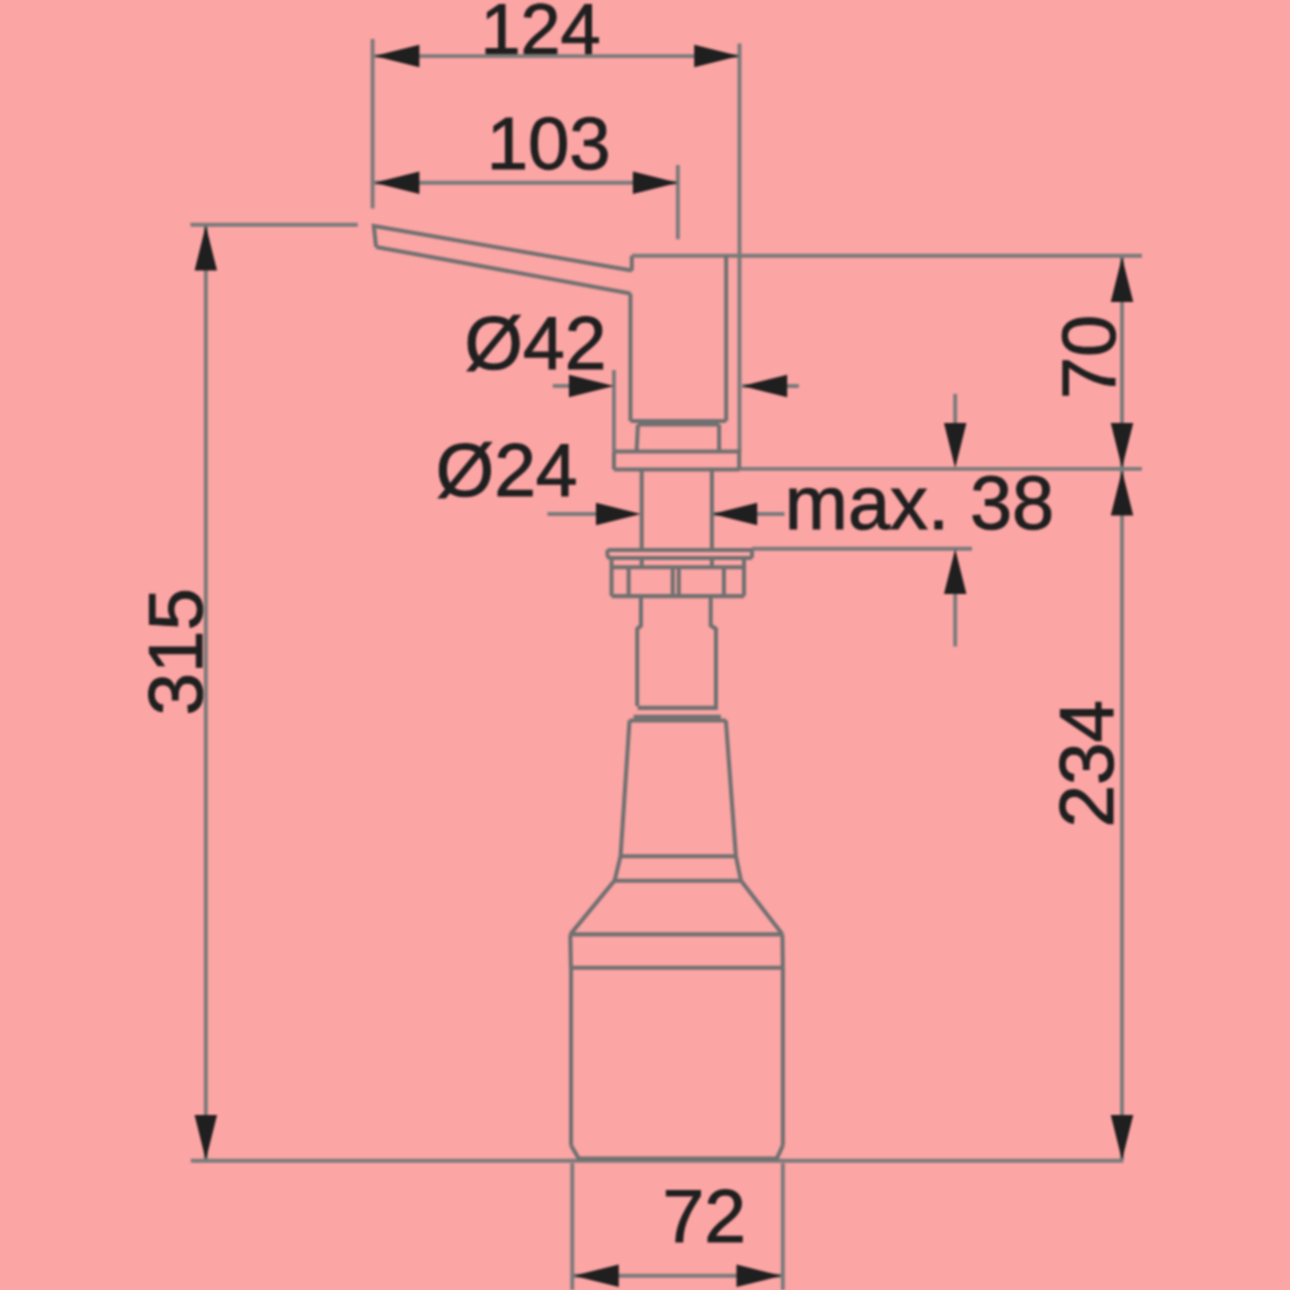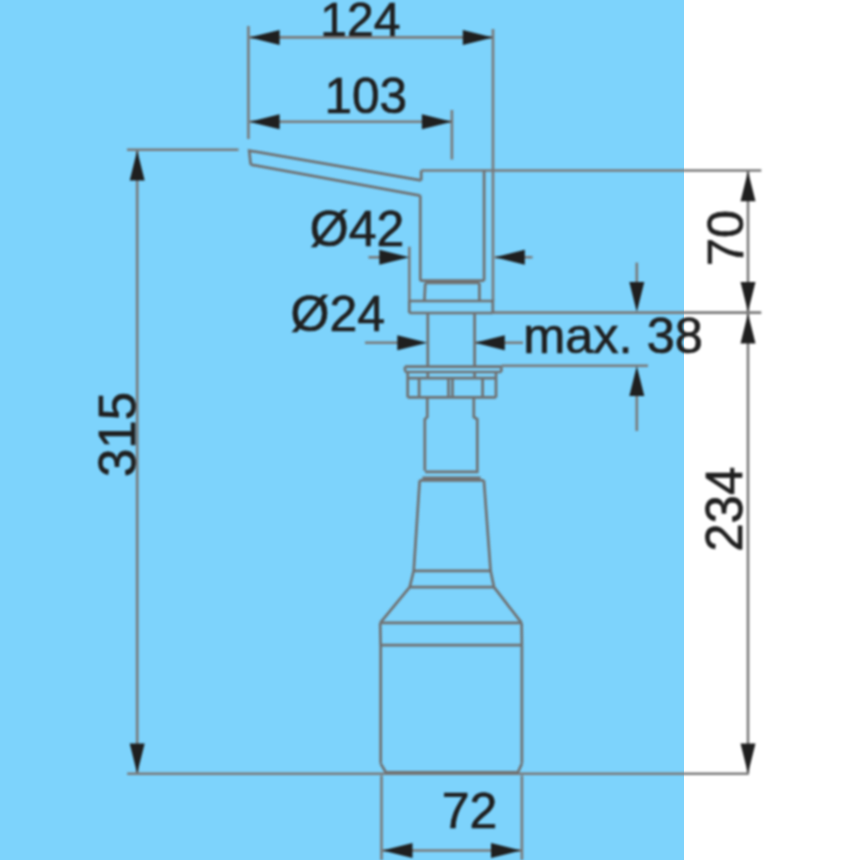--- a/index.html
+++ b/index.html
@@ -1,16 +1,16 @@
 <!DOCTYPE html>
 <html><head>
 <meta charset="utf-8">
 <style>
   html,body{margin:0;padding:0;background:#ffffff;}
-  .wrap{width:684px;height:860px;position:relative;background:#7dd3fc;}
+  .wrap{width:860px;height:860px;position:relative;background:#fca5a5;}
   text{font-family:"Liberation Sans",sans-serif;fill:#1f1f1f;stroke:#1f1f1f;stroke-width:0.7;}
   svg{filter:blur(0.85px);}
 </style>
 </head>
 <body>
 <div class="wrap">
 <svg width="860" height="860" viewBox="0 0 860 860" xmlns="http://www.w3.org/2000/svg">
   <g fill="none" stroke-linecap="butt">
 
     <text x="360.4" y="36" font-size="48" text-anchor="middle">124</text>

